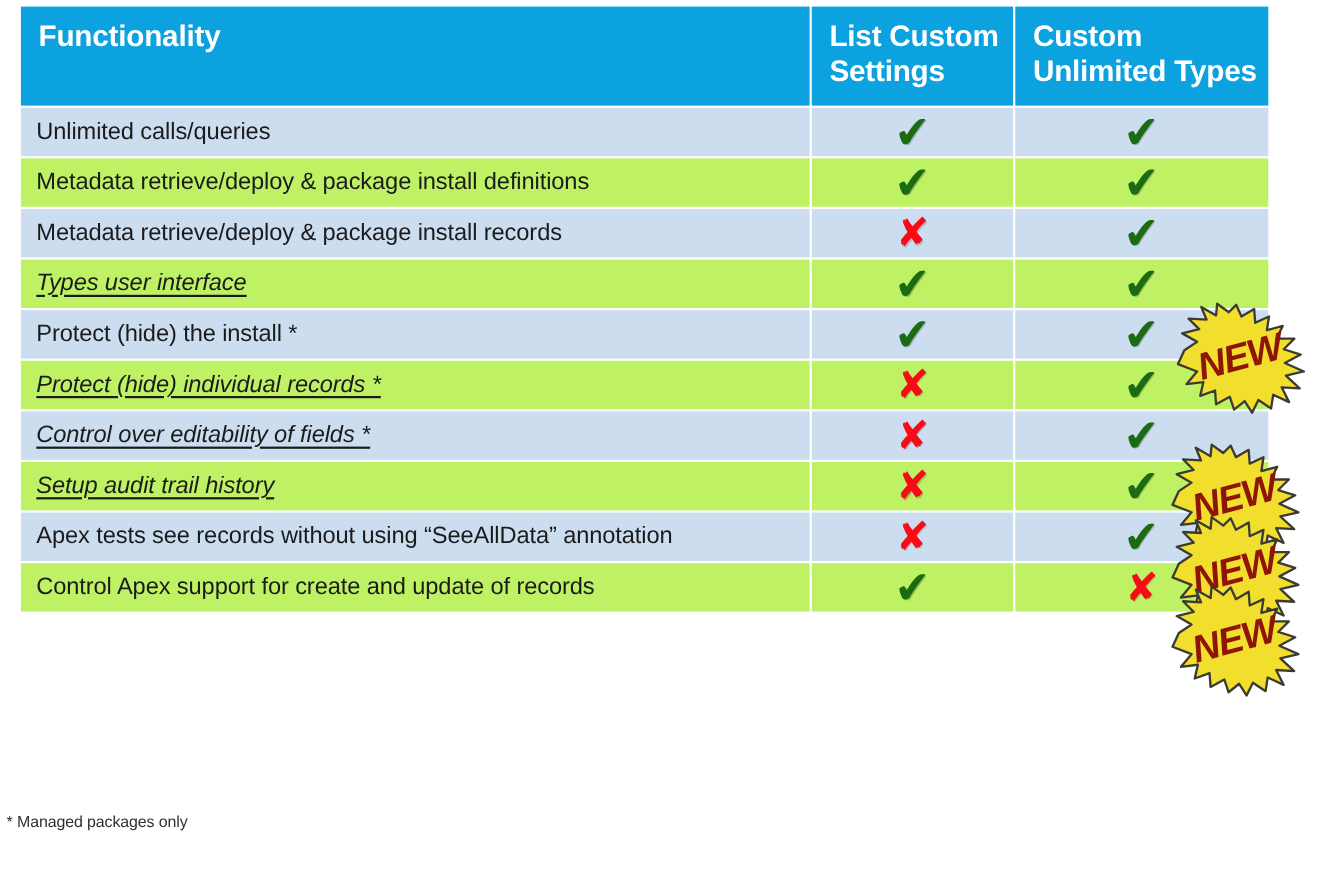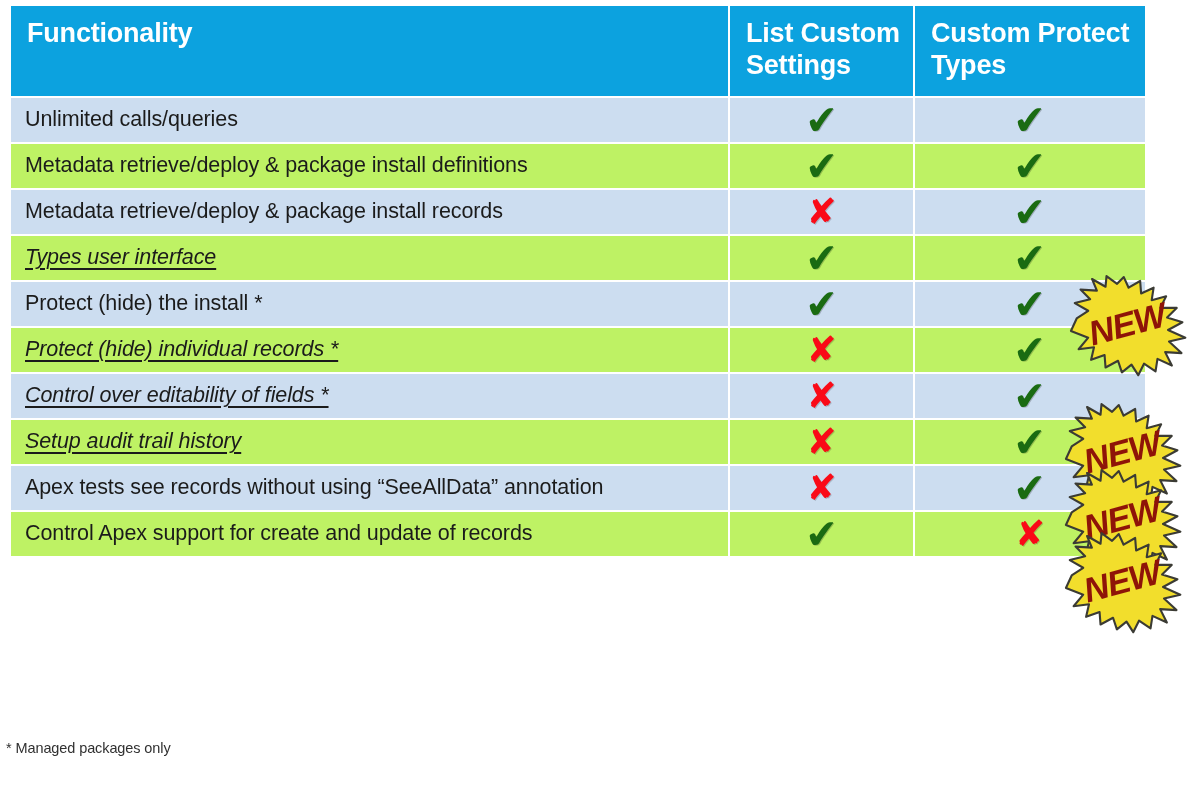--- a/index.html
+++ b/index.html
@@ -19,21 +19,21 @@
   .page {
     position: relative;
     width: 1200px;
     height: 800px;
     background: #ffffff;
   }
 
   
   .cmp-table {
     position: absolute;
-    left: 9px;
+    left: 17px;
     top: 4px;
     width: 1132px;
     border-collapse: separate;
     border-spacing: 2px;
     table-layout: fixed;
   }
 
   .cmp-table col.c-func  { width: 717px; }
   .cmp-table col.c-lcs   { width: 183px; }
   .cmp-table col.c-cmt   { width: 230px; }
@@ -143,21 +143,21 @@
   <table class="cmp-table">
     <colgroup>
       <col class="c-func">
       <col class="c-lcs">
       <col class="c-cmt">
     </colgroup>
     <thead>
       <tr>
         <th class="h-func">Functionality</th>
         <th class="h-col">List Custom Settings</th>
-        <th class="h-col">Custom Protect Types</th>
+        <th class="h-col">Custom Unlimited Types</th>
       </tr>
     </thead>
     <tbody>
 
       <tr class="odd">
         <td><span>Unlimited calls/queries</span></td>
         <td class="mark"><span class="glyph check">✔</span></td>
         <td class="mark"><span class="glyph check">✔</span></td>
       </tr>
 

